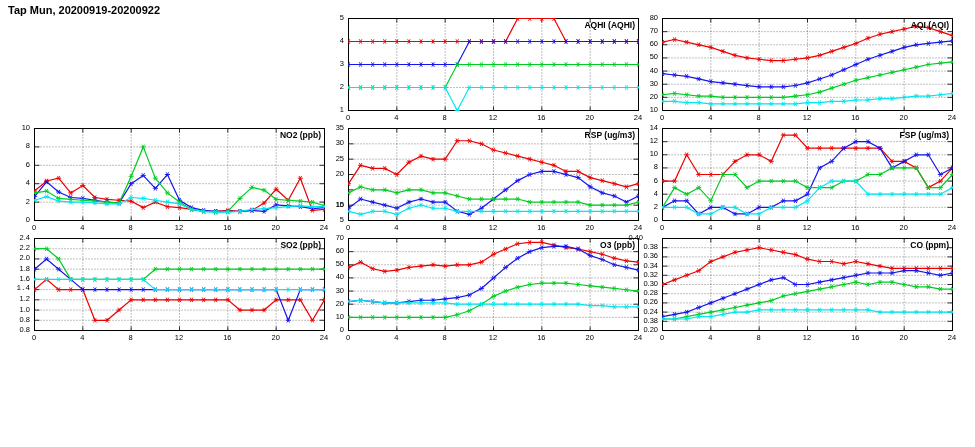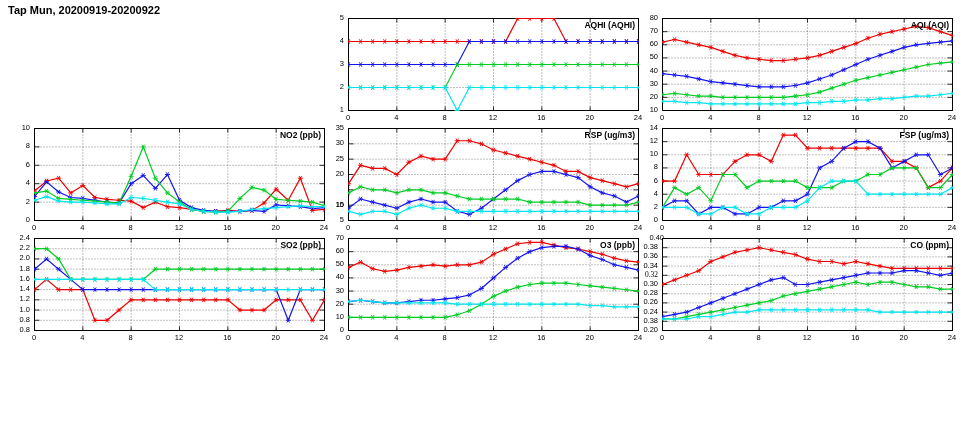--- a/index.html
+++ b/index.html
@@ -981,21 +981,21 @@
       <path d="M251.65,51.61L256.85,51.61 M252.95,49.36L255.55,53.86 M255.55,49.36L252.95,53.86 " stroke="#00e5ee" stroke-width="0.9" fill="none"></path>
       <path d="M263.73,51.61L268.93,51.61 M265.03,49.36L267.63,53.86 M267.63,49.36L265.03,53.86 " stroke="#00e5ee" stroke-width="0.9" fill="none"></path>
       <path d="M275.82,51.61L281.02,51.61 M277.12,49.36L279.72,53.86 M279.72,49.36L277.12,53.86 " stroke="#00e5ee" stroke-width="0.9" fill="none"></path>
       <path d="M287.90,51.61L293.10,51.61 M289.20,49.36L291.80,53.86 M291.80,49.36L289.20,53.86 " stroke="#00e5ee" stroke-width="0.9" fill="none"></path>
     </svg>
   <div class="plabel">SO2 (ppb)</div>
 <div class="ytick" style="right: 294px; top: 87px;">0.8</div>
     <div class="ytick" style="right: 294px; top: 76.7778px;">0.8</div>
     <div class="ytick" style="right: 294px; top: 66.5556px;">1.0</div>
     <div class="ytick" style="right: 294px; top: 56.3333px;">1.2</div>
-    <div class="ytick" style="right: 294px; top: 46.1111px;">1.4</div>
+    <div class="ytick" style="right: 294px; top: 46.1111px; font-family: Liberation Mono, monospace;">1.4</div>
     <div class="ytick" style="right: 294px; top: 35.8889px; text-align: center;">1.6</div>
     <div class="ytick" style="right: 294px; top: 25.6667px;">1.8</div>
     <div class="ytick" style="right: 294px; top: 15.4444px;">2.0</div>
     <div class="ytick" style="right: 294px; top: 5.22222px;">2.2</div>
     <div class="ytick" style="right: 294px; top: -5px;">2.4</div>
     <div class="xtick" style="left: -10px; width: 20px; top: 95px;">0</div>
     <div class="xtick" style="left: 38.3333px; width: 20px; top: 95px;">4</div>
     <div class="xtick" style="left: 86.6667px; width: 20px; top: 95px;">8</div>
     <div class="xtick" style="left: 135px; width: 20px; top: 95px;">12</div>
     <div class="xtick" style="left: 183.333px; width: 20px; top: 95px;">16</div>
@@ -1328,25 +1328,25 @@
       <path d="M275.82,74.10L281.02,74.10 M277.12,71.85L279.72,76.35 M279.72,71.85L277.12,76.35 " stroke="#00e5ee" stroke-width="0.9" fill="none"></path>
       <path d="M287.90,74.10L293.10,74.10 M289.20,71.85L291.80,76.35 M291.80,71.85L289.20,76.35 " stroke="#00e5ee" stroke-width="0.9" fill="none"></path>
     </svg>
   <div class="plabel">CO (ppm)</div>
 <div class="ytick" style="right: 294px; top: 87px;">0.20</div>
     <div class="ytick" style="right: 294px; top: 77.8px;">0.38</div>
     <div class="ytick" style="right: 294px; top: 68.6px;">0.24</div>
     <div class="ytick" style="right: 294px; top: 59.4px;">0.26</div>
     <div class="ytick" style="right: 294px; top: 50.2px;">0.28</div>
     <div class="ytick" style="right: 294px; top: 41px;">0.30</div>
-    <div class="ytick" style="right: 294px; top: 31.8px; font-family: Liberation Serif, serif;">0.32</div>
+    <div class="ytick" style="right: 294px; top: 31.8px;">0.32</div>
     <div class="ytick" style="right: 294px; top: 22.6px;">0.34</div>
     <div class="ytick" style="right: 294px; top: 13.4px;">0.36</div>
     <div class="ytick" style="right: 294px; top: 4.2px;">0.38</div>
-    <div class="ytick" style="right: 288px; top: -5px;">0.40</div>
+    <div class="ytick" style="right: 309px; top: -5px;">0.40</div>
     <div class="xtick" style="left: -10px; width: 20px; top: 95px;">0</div>
     <div class="xtick" style="left: 38.3333px; width: 20px; top: 95px;">4</div>
     <div class="xtick" style="left: 86.6667px; width: 20px; top: 95px;">8</div>
     <div class="xtick" style="left: 135px; width: 20px; top: 95px;">12</div>
     <div class="xtick" style="left: 183.333px; width: 20px; top: 95px;">16</div>
     <div class="xtick" style="left: 231.667px; width: 20px; top: 95px;">20</div>
     <div class="xtick" style="left: 280px; width: 20px; top: 95px;">24</div>
   </div>
 
 </body></html>

